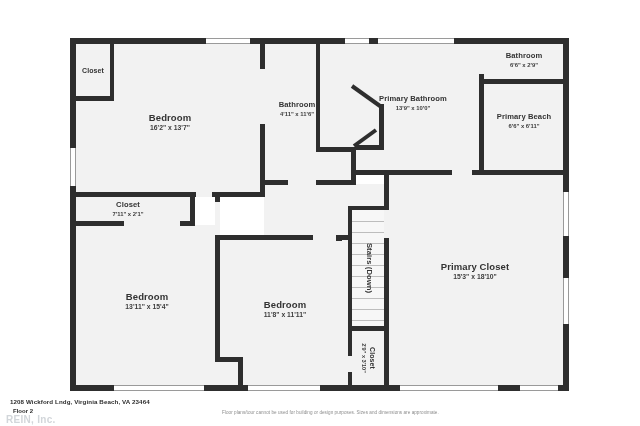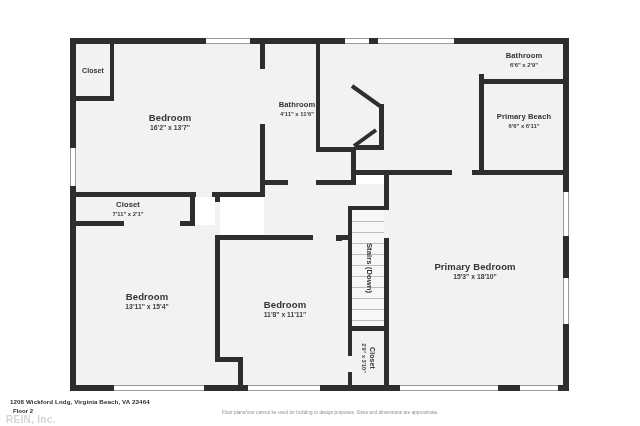--- a/index.html
+++ b/index.html
@@ -272,20 +272,24 @@
   <div class="label flat" style="left:170px; top:122px;">
     <span class="nm">Bedroom</span>
     <span class="dm">16'2" x 13'7"</span>
   </div>
 
   <div class="label flat small" style="left:297px; top:109px;">
     <span class="nm">Bathroom</span>
     <span class="dm">4'11" x 11'6"</span>
   </div>
 
+  <div class="label flat small" style="left:413px; top:103px;">
+    <span class="nm">Primary Bathroom</span>
+    <span class="dm">13'9" x 10'0"</span>
+  </div>
 
   <div class="label flat small" style="left:524px; top:60px;">
     <span class="nm">Bathroom</span>
     <span class="dm">6'6" x 2'9"</span>
   </div>
 
   <div class="label flat small" style="left:524px; top:121px;">
     <span class="nm">Primary Beach</span>
     <span class="dm">6'6" x 6'11"</span>
   </div>
@@ -309,21 +313,21 @@
     <span class="nm">Stairs (Down)</span>
     <span class="dm"></span>
   </div>
 
   <div class="label rot-cw tiny" style="left:368px; top:358px;">
     <span class="nm">Closet</span>
     <span class="dm">2'9" x 3'10"</span>
   </div>
 
   <div class="label flat" style="left:475px; top:271px;">
-    <span class="nm">Primary Bedroom</span>
+    <span class="nm">Primary Closet</span>
     <span class="dm">15'3" x 18'10"</span>
   </div>
 
 </div>
 
 <div id="footer">
   <div id="addr">1208 Wickford Lndg, Virginia Beach, VA 23464</div>
   <div id="floorname">Floor 2</div>
   <div id="watermark">REIN, Inc.</div>
   <div id="disclaimer">Floor plans/tour cannot be used for building or design purposes. Sizes and dimensions are approximate.</div>

